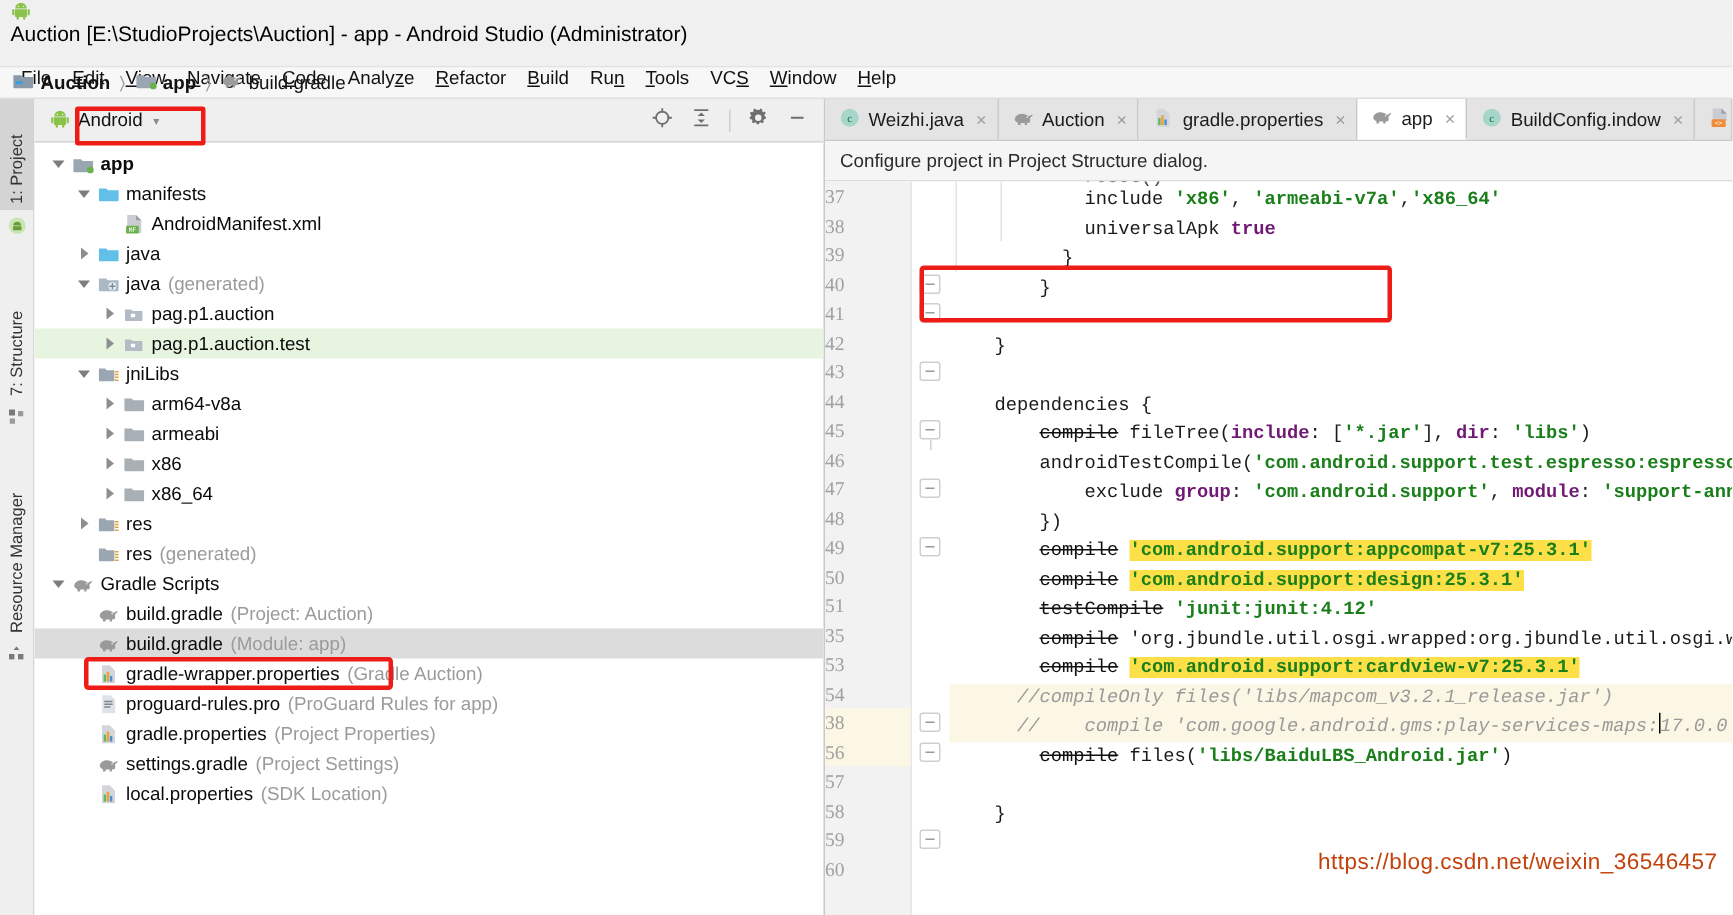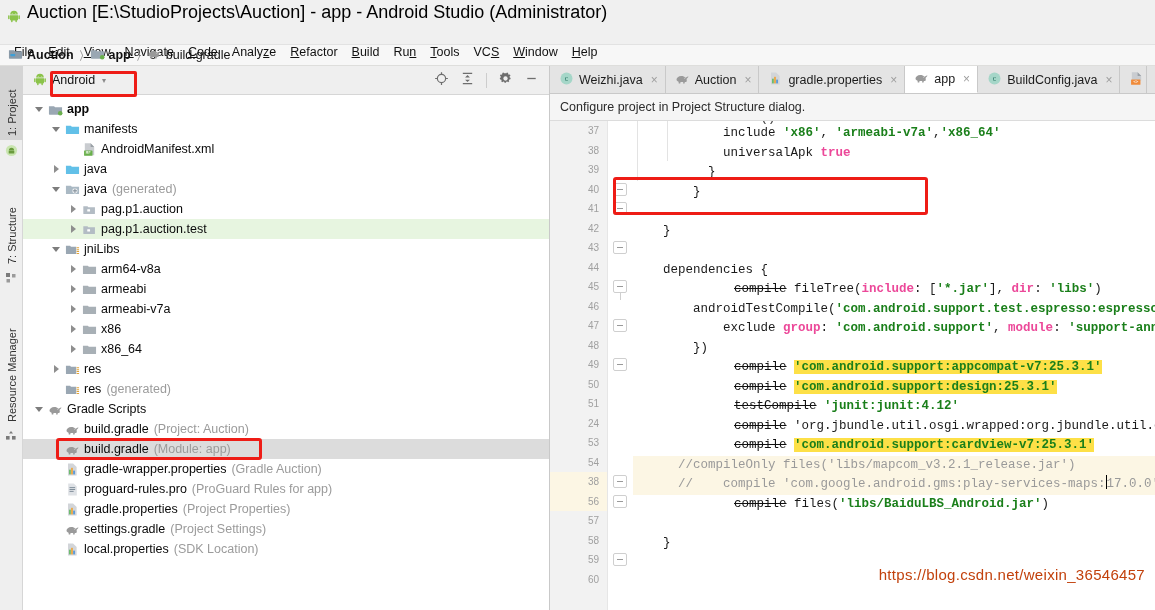--- a/index.html
+++ b/index.html
@@ -10,23 +10,23 @@
     background: #fff;
     font-family: "Liberation Sans", sans-serif;
     font-size: 12px;
     color: #1a1a1a;
     -webkit-font-smoothing: antialiased;
   }
   #app { position: relative; width: 1155px; height: 610px; }
 
   
   .titlebar {
-    height: 23px; display: flex; align-items: flex-end;
+    height: 23px; display: flex; align-items: flex-start;
     padding-left: 7px; background: #f0f0f0;
-    font-size: 18px; color: #000;
+    font-size: 14px; color: #000; flex-direction: column;
   }
   .titlebar .tb-icon { margin-right: 6px; display: inline-flex; }
 
   
   .menubar {
     height: 22px; display: flex; align-items: center;
     background: #f0f0f0; padding-left: 7px;
     border-bottom: 1px solid #e2e2e2;
   }
   .menu-item {
@@ -131,37 +131,37 @@
     display: flex; align-items: center; padding-left: 10px;
     font-size: 12.5px; color: #2b2b2b;
   }
 
   .codearea { flex: 1; display: flex; position: relative; overflow: hidden; background: #fff; }
   .gutter {
     width: 58px; flex: 0 0 58px; background: #f2f2f2; border-right: 1px solid #e6e6e6;
     padding-top: 0;
   }
   .gnum {
-    height: 19.5px; line-height: 19.5px; text-align: right; padding-right: 8px;
-    font-family: Liberation Sans, sans-serif; font-size: 10px; color: #a0a0a0;
+    height: 19.5px; line-height: 19.5px; padding-right: 8px;
+    font-family: Liberation Serif, serif; font-size: 13px; color: #a0a0a0;
   }
   .gnum.hl { background: #fcf6e4; }
   .foldcol { width: 25px; flex: 0 0 25px; background: #fff; position: relative; }
   .fold { position: absolute; left: 5px; width: 14px; height: 13px; border: 1px solid #cfcfcf; border-radius: 2px; background: #fff; }
   .fold::before { content: ""; position: absolute; left: 3px; top: 5px; width: 6px; height: 1px; background: #9a9a9a; }
   .fold.open::after { content: ""; position: absolute; left: 6px; top: 12px; width: 1px; height: 7px; background: #cfcfcf; }
   .bulb { position: absolute; width: 12px; height: 14px; }
 
   .codelines { flex: 1; position: relative; font-family: "Liberation Mono", monospace; font-size: 12.5px; min-width: 0; }
   .cl { height: 19.5px; line-height: 19.5px; white-space: pre; overflow: hidden; }
   .cl.hl { background: #fcf6e4; }
-  .k { color: #ec4899; font-weight: bold; }
+  .k { color: #701a75; font-weight: bold; }
   .str { color: #1a7f1a; font-weight: bold; }
-  .dep { text-decoration: line-through; color: #111; margin-left: 41px; }
-  .cmt { color: #9a9a9a; }
+  .dep { text-decoration: line-through; color: #111; }
+  .cmt { color: #9a9a9a; font-style: italic; }
   .hlspan { background: #fde047; }
   .vline { position: absolute; width: 1px; background: #e3e3e3; }
   .caret-i { display: inline-block; width: 1px; height: 14px; background: #000; vertical-align: -2px; }
 
   .redbox-code {
     position: absolute; left: 63px; top: 56px; width: 315px; height: 38px;
     border: 3px solid #ee1c16; border-radius: 3px; pointer-events: none; z-index: 7;
   }
   .watermark {
     position: absolute; right: 10px; bottom: 27px;
@@ -446,32 +446,20 @@
           <div class="tree-row">
             <span style="display:inline-block;width:44px"></span>
             <span class="tw">
               <span class="tri right"></span>
             </span>
             <span class="ticon">
               <svg width="15" height="15" viewBox="0 0 16 16">
                 <path d="M1 3.9h5.2l1.1 1.2H15v7.2a.6.6 0 0 1-.6.6H1.6a.6.6 0 0 1-.6-.6z" fill="#a8b0b6"></path>
               </svg>
             </span>
-            <span class="tlabel">armeabi-v7a</span>
-          </div>
-          <div class="tree-row">
-            <span style="display:inline-block;width:44px"></span>
-            <span class="tw">
-              <span class="tri right"></span>
-            </span>
-            <span class="ticon">
-              <svg width="15" height="15" viewBox="0 0 16 16">
-                <path d="M1 3.9h5.2l1.1 1.2H15v7.2a.6.6 0 0 1-.6.6H1.6a.6.6 0 0 1-.6-.6z" fill="#a8b0b6"></path>
-              </svg>
-            </span>
             <span class="tlabel">x86</span>
           </div>
           <div class="tree-row">
             <span style="display:inline-block;width:44px"></span>
             <span class="tw">
               <span class="tri right"></span>
             </span>
             <span class="ticon">
               <svg width="15" height="15" viewBox="0 0 16 16">
                 <path d="M1 3.9h5.2l1.1 1.2H15v7.2a.6.6 0 0 1-.6.6H1.6a.6.6 0 0 1-.6-.6z" fill="#a8b0b6"></path>
@@ -645,21 +633,21 @@
                 <circle cx="10.4" cy="7.6" r=".5" fill="#fff"></circle>
               </svg></span>
             <span>app</span>
             <span class="x">×</span>
           </div>
           <div class="etab">
             <span><svg width="15" height="15" viewBox="0 0 16 16">
                 <circle cx="8" cy="8" r="6.4" fill="#a5d6c8"></circle>
                 <text x="8" y="11" font-size="8" fill="#1b6b5a" text-anchor="middle" font-family="serif">c</text>
               </svg></span>
-            <span>BuildConfig.java</span>
+            <span>BuildConfig.indow</span>
             <span class="x">×</span>
           </div>
           <div class="etab trunc">
             <span><svg width="15" height="15" viewBox="0 0 16 16">
                 <path d="M3 1.4h6.2L13 5.2v5H3z" fill="#c9ccd0"></path>
                 <path d="M9.2 1.4L13 5.2H9.2z" fill="#9aa0a6"></path>
                 <rect x="2.2" y="9" width="10" height="5.6" rx=".6" fill="#f08b3a"></rect>
                 <text x="7.2" y="13.3" font-size="4.6" fill="#fff" text-anchor="middle" font-family="monospace">&lt;&gt;</text>
               </svg></span>
           </div>
@@ -678,21 +666,21 @@
             <div class="gnum">42</div>
             <div class="gnum">43</div>
             <div class="gnum">44</div>
             <div class="gnum">45</div>
             <div class="gnum">46</div>
             <div class="gnum">47</div>
             <div class="gnum">48</div>
             <div class="gnum">49</div>
             <div class="gnum">50</div>
             <div class="gnum">51</div>
-            <div class="gnum">24</div>
+            <div class="gnum">35</div>
             <div class="gnum">53</div>
             <div class="gnum">54</div>
             <div class="gnum hl">38</div>
             <div class="gnum hl">56</div>
             <div class="gnum">57</div>
             <div class="gnum">58</div>
             <div class="gnum">59</div>
             <div class="gnum">60</div>
           </div>
         <div class="foldcol" id="foldcol">

